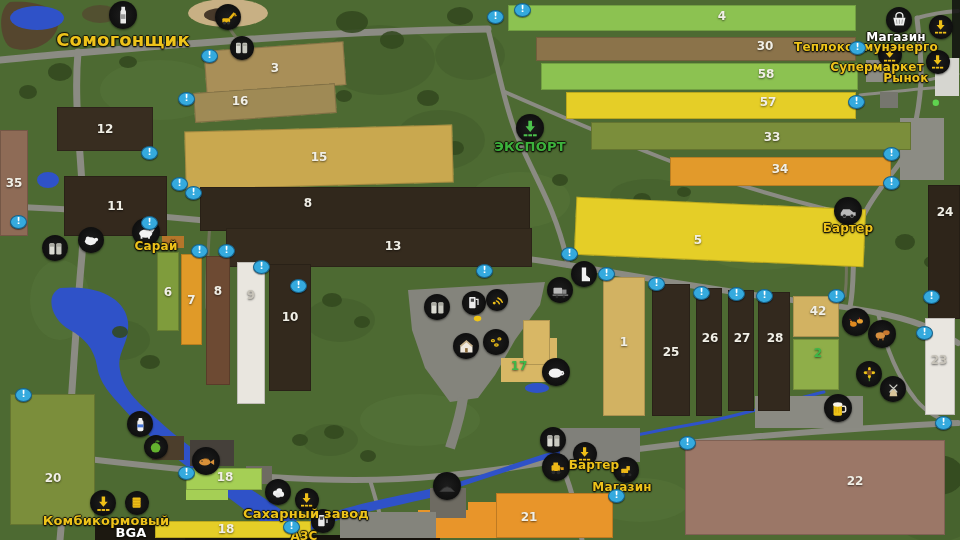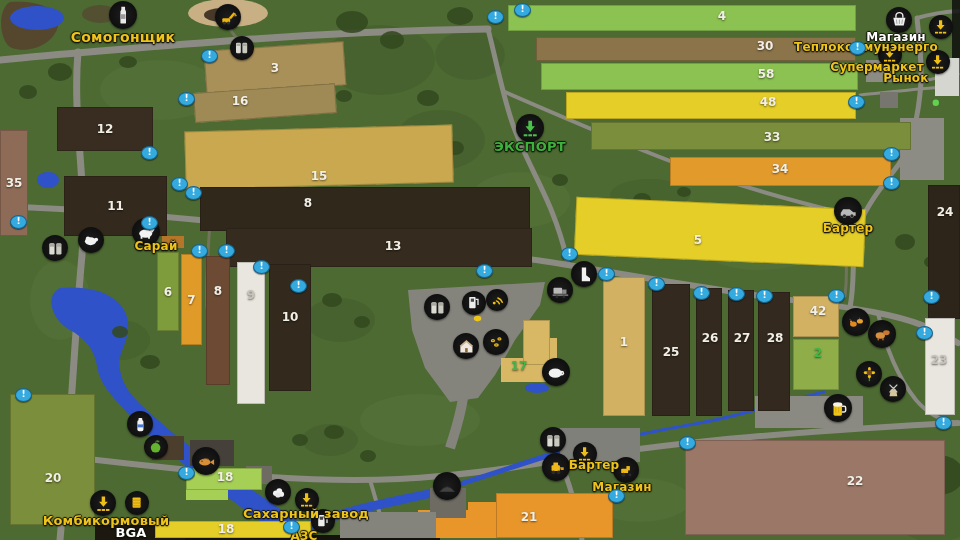--- a/index.html
+++ b/index.html
@@ -310,21 +310,21 @@
       <div class="structure" style="left: 560px; top: 428px; width: 80px; height: 34px; background: rgb(128, 128, 122);"></div>
       <div class="structure" style="left: 162px; top: 236px; width: 22px; height: 12px; background: rgb(181, 118, 42);"></div>
       <div class="structure" style="left: 95px; top: 525px; width: 90px; height: 15px; background: rgb(28, 24, 16);"></div>
       <div class="field" style="left: 205px; top: 46px; width: 140px; height: 44px; background: rgb(169, 143, 88); transform: rotate(-4deg);"></div>
       <div class="fnum" style="left: 260px; top: 61px;">3</div>
       <div class="field" style="left: 194px; top: 88px; width: 142px; height: 30px; background: rgb(159, 138, 85); transform: rotate(-4deg);"></div>
       <div class="fnum" style="left: 225px; top: 94px;">16</div>
       <div class="field" style="left: 57px; top: 107px; width: 96px; height: 44px; background: rgb(56, 45, 32);"></div>
       <div class="fnum" style="left: 90px; top: 122px;">12</div>
       <div class="field" style="left: 185px; top: 128px; width: 268px; height: 58px; background: rgb(201, 168, 79); transform: rotate(-1.5deg);"></div>
-      <div class="fnum" style="left: 304px; top: 150px; margin-top: 19px;">15</div>
+      <div class="fnum" style="left: 304px; top: 150px;">15</div>
       <div class="field" style="left: 0px; top: 130px; width: 28px; height: 106px; background: rgb(142, 107, 86);"></div>
       <div class="fnum" style="left: -1px; top: 176px;">35</div>
       <div class="field" style="left: 64px; top: 176px; width: 103px; height: 60px; background: rgb(52, 41, 29);"></div>
       <div class="fnum" style="left: 100.5px; top: 199px;">11</div>
       <div class="field" style="left: 200px; top: 187px; width: 330px; height: 44px; background: rgb(49, 40, 28);"></div>
       <div class="fnum" style="left: 293px; top: 196px;">8</div>
       <div class="field" style="left: 226px; top: 228px; width: 306px; height: 39px; background: rgb(53, 43, 30);"></div>
       <div class="fnum" style="left: 378px; top: 239px;">13</div>
       <div class="field" style="left: 575px; top: 203px; width: 290px; height: 58px; background: rgb(229, 206, 39); transform: rotate(2.5deg);"></div>
       <div class="fnum" style="left: 683px; top: 233px;">5</div>
@@ -340,21 +340,21 @@
       <div class="fnum" style="left: 236px; top: 288px; color: rgb(198, 194, 184);">9</div>
       <div class="field" style="left: 269px; top: 264px; width: 42px; height: 127px; background: rgb(51, 41, 29);"></div>
       <div class="fnum" style="left: 275px; top: 310px;">10</div>
       <div class="field" style="left: 508px; top: 5px; width: 348px; height: 26px; background: rgb(140, 194, 81);"></div>
       <div class="fnum" style="left: 707px; top: 9px;">4</div>
       <div class="field" style="left: 536px; top: 37px; width: 320px; height: 24px; background: rgb(139, 115, 74);"></div>
       <div class="fnum" style="left: 750px; top: 39px;">30</div>
       <div class="field" style="left: 541px; top: 63px; width: 317px; height: 27px; background: rgb(140, 194, 81);"></div>
       <div class="fnum" style="left: 751px; top: 67px;">58</div>
       <div class="field" style="left: 566px; top: 92px; width: 290px; height: 27px; background: rgb(229, 206, 39);"></div>
-      <div class="fnum" style="left: 753px; top: 95px;">48</div>
+      <div class="fnum" style="left: 753px; top: 95px;">57</div>
       <div class="field" style="left: 591px; top: 122px; width: 320px; height: 28px; background: rgb(123, 142, 59);"></div>
       <div class="fnum" style="left: 757px; top: 130px;">33</div>
       <div class="field" style="left: 670px; top: 157px; width: 221px; height: 29px; background: rgb(226, 154, 43);"></div>
       <div class="fnum" style="left: 765px; top: 162px;">34</div>
       <div class="field" style="left: 603px; top: 277px; width: 42px; height: 139px; background: rgb(210, 178, 98);"></div>
       <div class="fnum" style="left: 609px; top: 335px;">1</div>
       <div class="field" style="left: 652px; top: 284px; width: 38px; height: 132px; background: rgb(51, 41, 30);"></div>
       <div class="fnum" style="left: 656px; top: 345px;">25</div>
       <div class="field" style="left: 696px; top: 288px; width: 26px; height: 128px; background: rgb(51, 41, 30);"></div>
       <div class="fnum" style="left: 695px; top: 331px;">26</div>
@@ -573,21 +573,21 @@
       <div class="poi" style="left: 311px; top: 509px; width: 24px; height: 24px;">
         <svg viewBox="0 0 24 24" aria-hidden="true">
           <use href="#i-fuel"></use>
         </svg>
       </div>
       <div class="poi plain" style="left: 930px; top: 97px; width: 12px; height: 12px;">
         <svg viewBox="0 0 24 24" aria-hidden="true">
           <use href="#i-dot"></use>
         </svg>
       </div>
-      <div class="mlabel" style="left: 123px; top: 28.5px; color: rgb(238, 195, 26); font-size: 14px;">Сомогонщик</div>
+      <div class="mlabel" style="left: 123px; top: 28.5px; color: rgb(238, 195, 26); font-size: 18px;">Сомогонщик</div>
       <div class="mlabel" style="left: 896px; top: 30px; color: rgb(255, 255, 255); font-size: 12px;">Магазин</div>
       <div class="mlabel" style="left: 866px; top: 40px; color: rgb(238, 195, 26); font-size: 12px;">Теплокоммунэнерго</div>
       <div class="mlabel" style="left: 877px; top: 60px; color: rgb(238, 195, 26); font-size: 12px;">Супермаркет</div>
       <div class="mlabel" style="left: 906px; top: 71px; color: rgb(238, 195, 26); font-size: 12px;">Рынок</div>
       <div class="mlabel" style="left: 530px; top: 138.5px; color: rgb(60, 178, 60); font-size: 13px;">ЭКСПОРТ</div>
       <div class="mlabel" style="left: 848px; top: 221px; color: rgb(238, 195, 26); font-size: 12px;">Бартер</div>
       <div class="mlabel" style="left: 156px; top: 239px; color: rgb(238, 195, 26); font-size: 12px;">Сарай</div>
       <div class="mlabel" style="left: 594px; top: 458px; color: rgb(238, 195, 26); font-size: 12px;">Бартер</div>
       <div class="mlabel" style="left: 622px; top: 480px; color: rgb(238, 195, 26); font-size: 12px;">Магазин</div>
       <div class="mlabel" style="left: 106px; top: 512.5px; color: rgb(238, 195, 26); font-size: 13px;">Комбикормовый</div>

